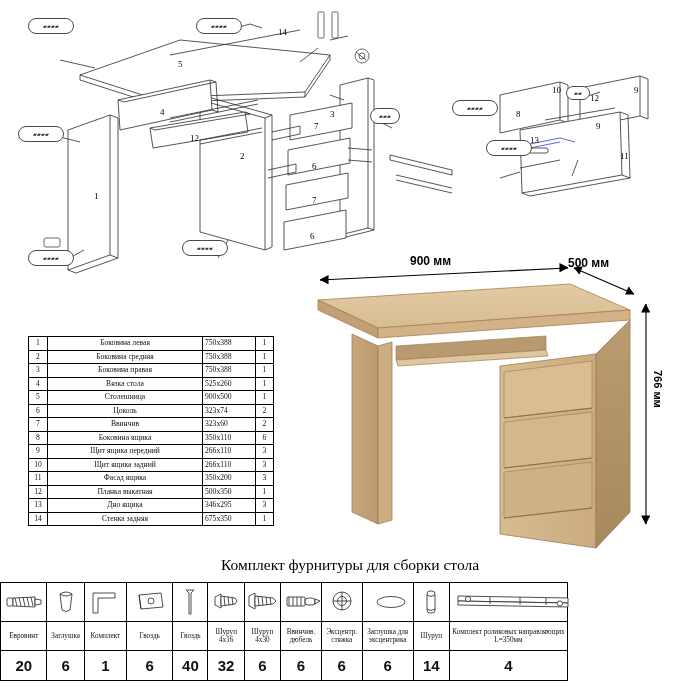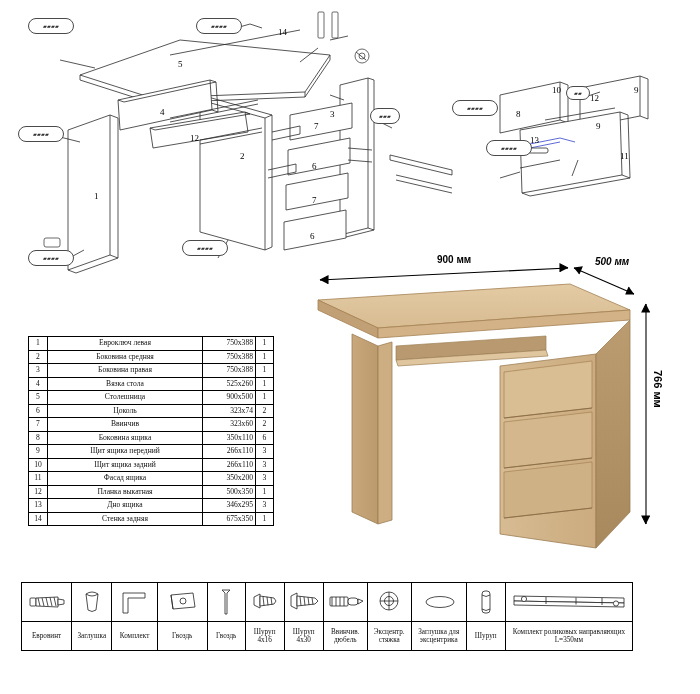--- a/index.html
+++ b/index.html
@@ -46,55 +46,54 @@
   }
   .parts td{
     border:1px solid #000;
     padding:0 2px;
     height:12.5px;
     line-height:12.5px;
     white-space:nowrap;
   }
   .parts td.idx{width:14px;text-align:center;}
   .parts td.nm{text-align:center;}
-  .parts td.dim{width:48px;text-align:right;}
+  .parts td.dim{width:48px;text-align:left;}
   .parts td.qty{width:13px;text-align:center;}
 
   
   .desk{position:absolute;left:300px;top:262px;width:380px;height:290px;}
 
   .dim-label{
     position:absolute;
     font-family:"Liberation Sans", sans-serif;
     font-weight:bold;
-    font-size:10px;
+    font-size:12px;
     color:#000;
-    margin-left:27px;
   }
   .dim-vert{
     position:absolute;
     font-family:"Liberation Sans", sans-serif;
     font-weight:bold;
     font-size:11px;
     color:#000;
     writing-mode:vertical-rl;
     text-orientation:mixed;
   }
 
   
   .hw-title{
     position:absolute;left:0;top:556px;width:700px;
     text-align:center;
     font-family:"Liberation Serif", serif;
     font-size:15.5px;
     color:#000;
   }
   .hw{
-    position:absolute;left:21px;top:582px;
-    width:612px;
+    position:absolute;left:0;top:582px;
+    width:568px;
     border-collapse:collapse;
     table-layout:fixed;
   }
   .hw td{border:1px solid #000;}
   .hw .icon-row td{height:38px;padding:0;}
   .hw .name-row td{
     height:26px;
     text-align:center;
     vertical-align:middle;
     font-family:"Liberation Serif", serif;
@@ -238,21 +237,21 @@
     <div class="num" style="left:634px;top:86px;">9</div>
     <div class="num" style="left:596px;top:122px;">9</div>
     <div class="num" style="left:530px;top:136px;">13</div>
     <div class="num" style="left:620px;top:152px;">11</div>
   </div>
 
   <table class="parts">
     <tbody>
       <tr>
         <td class="idx">1</td>
-        <td class="nm">Евроключ левая</td>
+        <td class="nm">Боковина левая</td>
         <td class="dim">750x388</td>
         <td class="qty">1</td>
       </tr>
       <tr>
         <td class="idx">2</td>
         <td class="nm">Боковина средняя</td>
         <td class="dim">750x388</td>
         <td class="qty">1</td>
       </tr>
       <tr>
@@ -379,24 +378,25 @@
         <line x1="274" y1="6" x2="334" y2="32"></line>
         <polyline points="274,6 282,5 279,12" fill="#000"></polyline>
         <polyline points="334,32 326,32 329,25" fill="#000"></polyline>
         <line x1="346" y1="42" x2="346" y2="262"></line>
         <polyline points="346,42 342,50 350,50" fill="#000"></polyline>
         <polyline points="346,262 342,254 350,254" fill="#000"></polyline>
       </g>
     </svg>
 
     <div class="dim-label" style="left:110px;top:-8px;">900 мм</div>
-    <div class="dim-label" style="left:268px;top:-6px;font-style:italic;">500 мм</div>
+    <div class="dim-label" style="left:268px;top:-6px;">500 мм</div>
     <div class="dim-vert" style="left:352px;top:108px;">766 мм</div>
   </div>
 
+  <div class="hw-title">Комплект фурнитуры для сборки стола</div>
 
   <table class="hw">
     <colgroup>
       <col style="width:8.2%">
         <col style="width:6.6%">
         <col style="width:7.4%">
         <col style="width:8.2%">
       <col style="width:6.2%">
         <col style="width:6.4%">
         <col style="width:6.4%">
@@ -521,16 +521,30 @@
         <td>Гвоздь</td>
         <td>Гвоздь</td>
         <td>Шуруп 4х16</td>
         <td>Шуруп 4х30</td>
         <td>Ввинчив. дюбель</td>
         <td>Эксцентр. стяжка</td>
         <td>Заглушка для эксцентрика</td>
         <td>Шуруп</td>
         <td>Комплект роликовых направляющих L=350мм</td>
       </tr>
+      <tr class="qty-row">
+        <td>20</td>
+        <td>6</td>
+        <td>1</td>
+        <td>6</td>
+        <td>40</td>
+        <td>32</td>
+        <td>6</td>
+        <td>6</td>
+        <td>6</td>
+        <td>6</td>
+        <td>14</td>
+        <td>4</td>
+      </tr>
     </tbody>
   </table>
 
 </div>
 
 </body></html>

